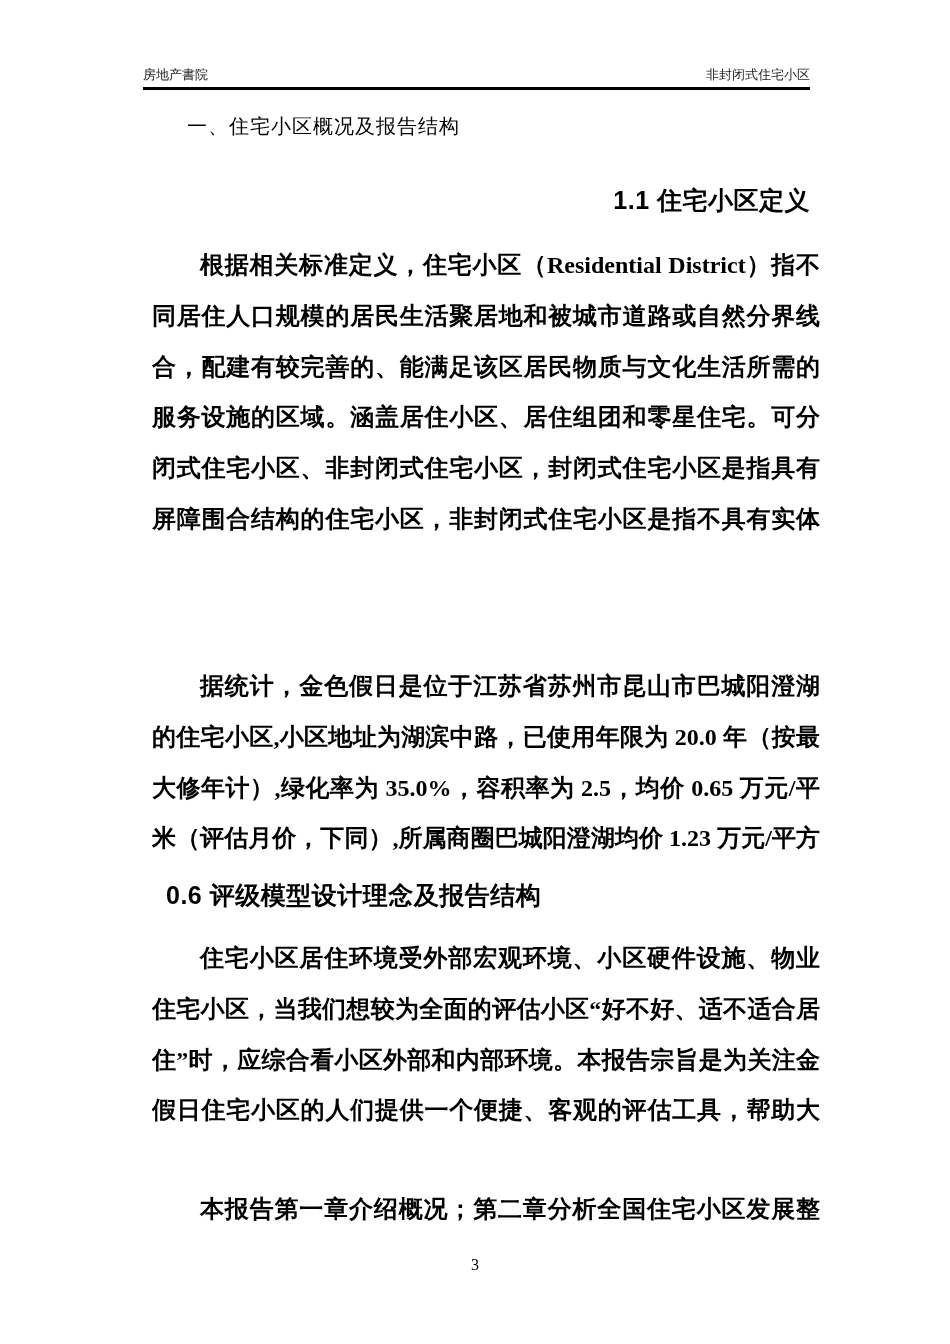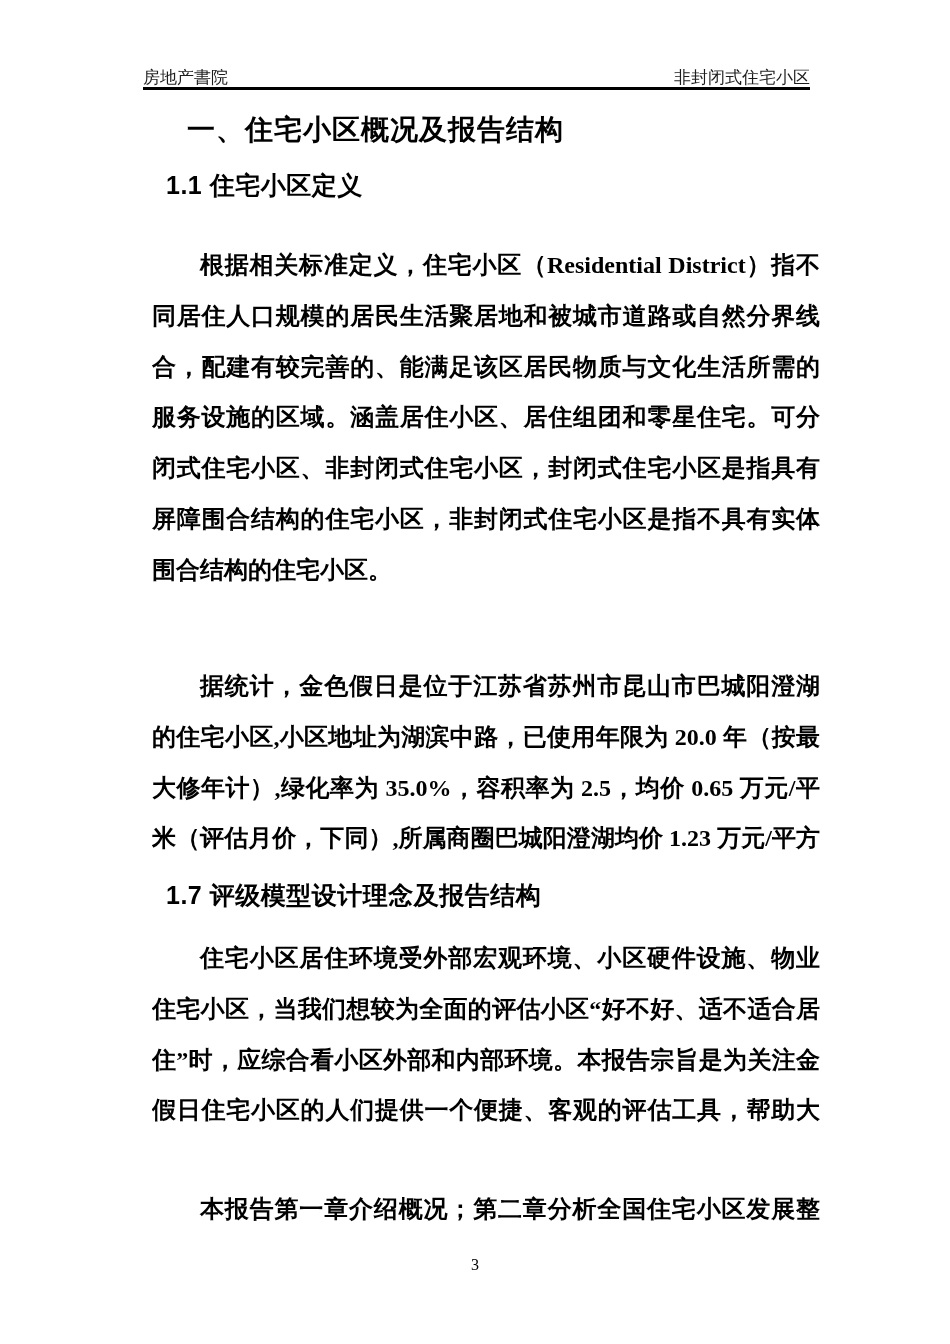--- a/index.html
+++ b/index.html
@@ -15,50 +15,50 @@
     background: #ffffff;
     overflow: hidden;
   }
   .header {
     position: absolute;
     left: 143px; right: 140px; top: 66px;
     display: flex;
     justify-content: space-between;
     align-items: baseline;
     font-family: "Liberation Sans", "DejaVu Sans", sans-serif;
-    font-size: 17px;
+    font-size: 13px;
     color: #1c1c1c;
   }
   .header-rule {
     position: absolute;
     left: 143px; right: 140px; top: 87px;
     height: 3px;
     background: #000000;
   }
   .doc-title {
     position: absolute;
     left: 143px; right: 140px; top: 115px;
     padding-left: 44px;
     font-family: "Liberation Sans", "DejaVu Sans", sans-serif;
-    font-size: 28px;
-    font-weight: bold;
+    font-size: 20px;
+    font-weight: normal;
     line-height: 1.1;
     letter-spacing: 1px;
   }
   .sec-heading {
     position: absolute;
     left: 143px; right: 140px;
     padding-left: 23px;
     font-family: "Liberation Sans", "DejaVu Sans", sans-serif;
     font-size: 25px;
     font-weight: bold;
     line-height: 1.1;
     letter-spacing: 0.5px;
   }
-  .sec-heading.h11 { top: 172px; }
+  .sec-heading.h11 { top: 187px; text-align: right; }
   .sec-heading.h12 { top: 610px; }
   .sec-heading.h13 { top: 882px; }
   .para {
     position: absolute;
     left: 152px;
     width: 668px;
     font-size: 24px;
     line-height: 50.8px;
     color: #000000;
     font-weight: bold;
@@ -98,32 +98,31 @@
 
   <div class="sec-heading h11">1.1 住宅小区定义</div>
 
   <div class="para p1">
     <div class="line first">根据相关标准定义，住宅小区（Residential District）指不</div>
     <div class="line">同居住人口规模的居民生活聚居地和被城市道路或自然分界线所围</div>
     <div class="line">合，配建有较完善的、能满足该区居民物质与文化生活所需的公共</div>
     <div class="line">服务设施的区域。涵盖居住小区、居住组团和零星住宅。可分为封</div>
     <div class="line">闭式住宅小区、非封闭式住宅小区，封闭式住宅小区是指具有实体</div>
     <div class="line">屏障围合结构的住宅小区，非封闭式住宅小区是指不具有实体屏障</div>
-    <div class="line last">围合结构的住宅小区。</div>
   </div>
 
 
   <div class="para p2">
     <div class="line first">据统计，金色假日是位于江苏省苏州市昆山市巴城阳澄湖板块</div>
     <div class="line">的住宅小区,小区地址为湖滨中路，已使用年限为 20.0 年（按最近</div>
     <div class="line">大修年计）,绿化率为 35.0%，容积率为 2.5，均价 0.65 万元/平方</div>
     <div class="line last">米（评估月价，下同）,所属商圈巴城阳澄湖均价 1.23 万元/平方米。</div>
   </div>
 
-  <div class="sec-heading h13">1.7 评级模型设计理念及报告结构</div>
+  <div class="sec-heading h13">0.6 评级模型设计理念及报告结构</div>
 
   <div class="para p3">
     <div class="line first">住宅小区居住环境受外部宏观环境、小区硬件设施、物业管理</div>
     <div class="line">住宅小区，当我们想较为全面的评估小区“好不好、适不适合居</div>
     <div class="line">住”时，应综合看小区外部和内部环境。本报告宗旨是为关注金色</div>
     <div class="line">假日住宅小区的人们提供一个便捷、客观的评估工具，帮助大家快</div>
   </div>
 
   <div class="para p4">
     <div class="line first last">本报告第一章介绍概况；第二章分析全国住宅小区发展整体环</div>

